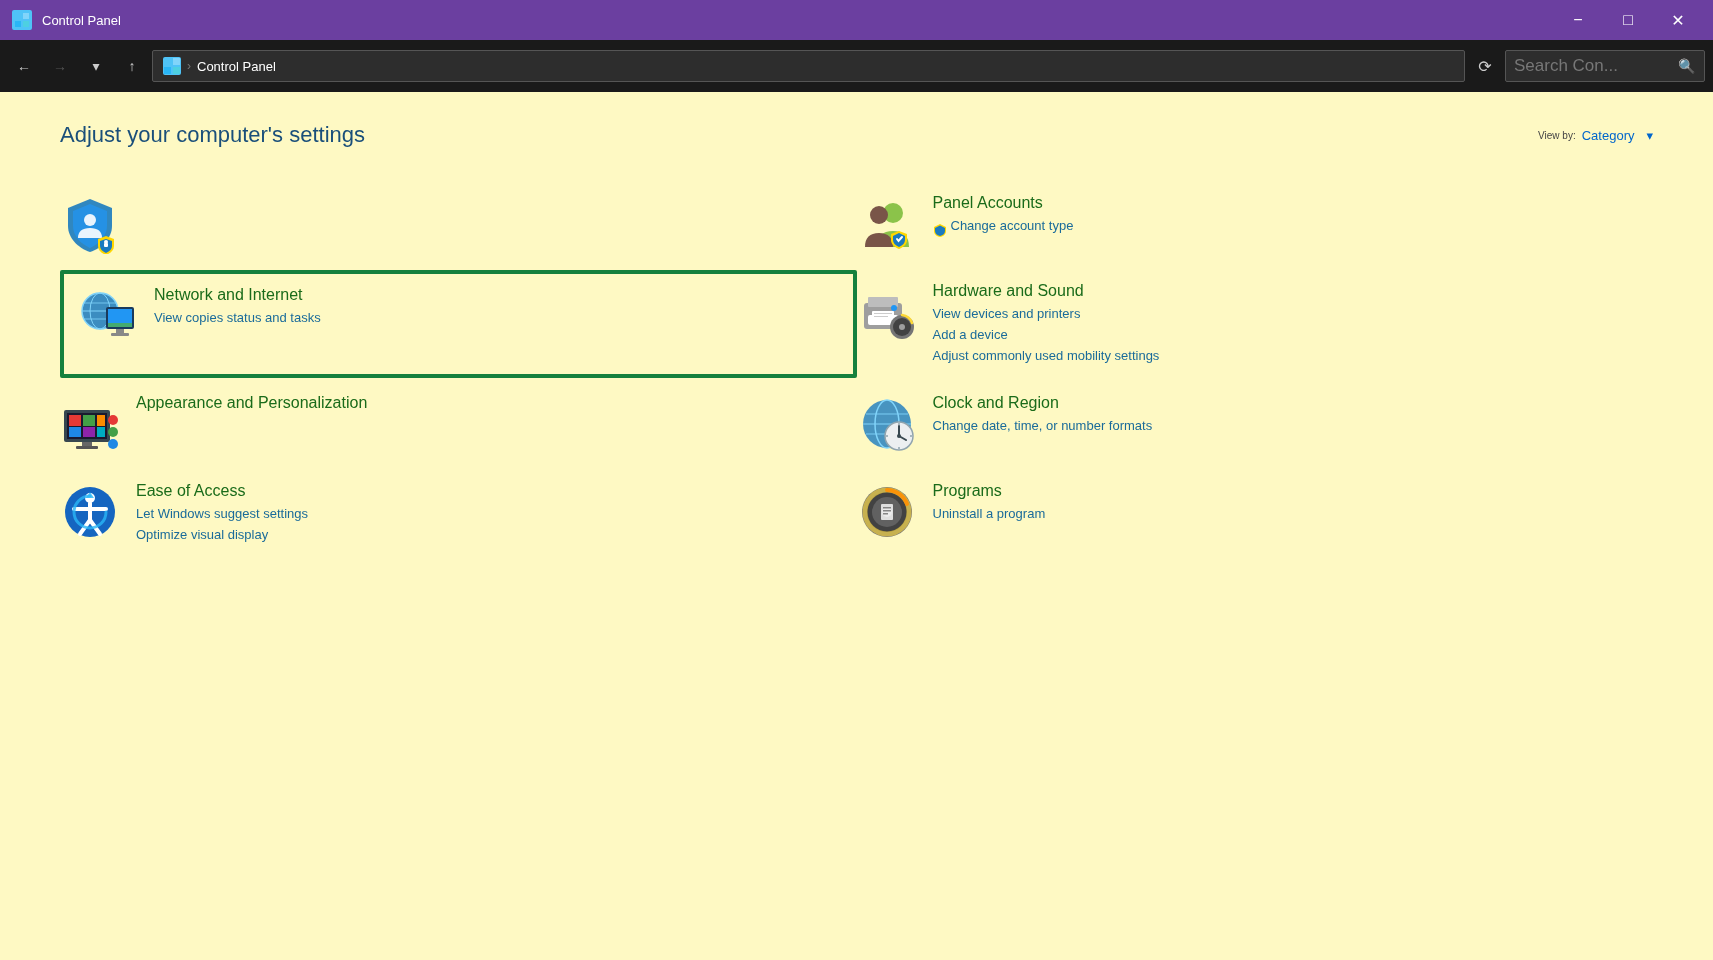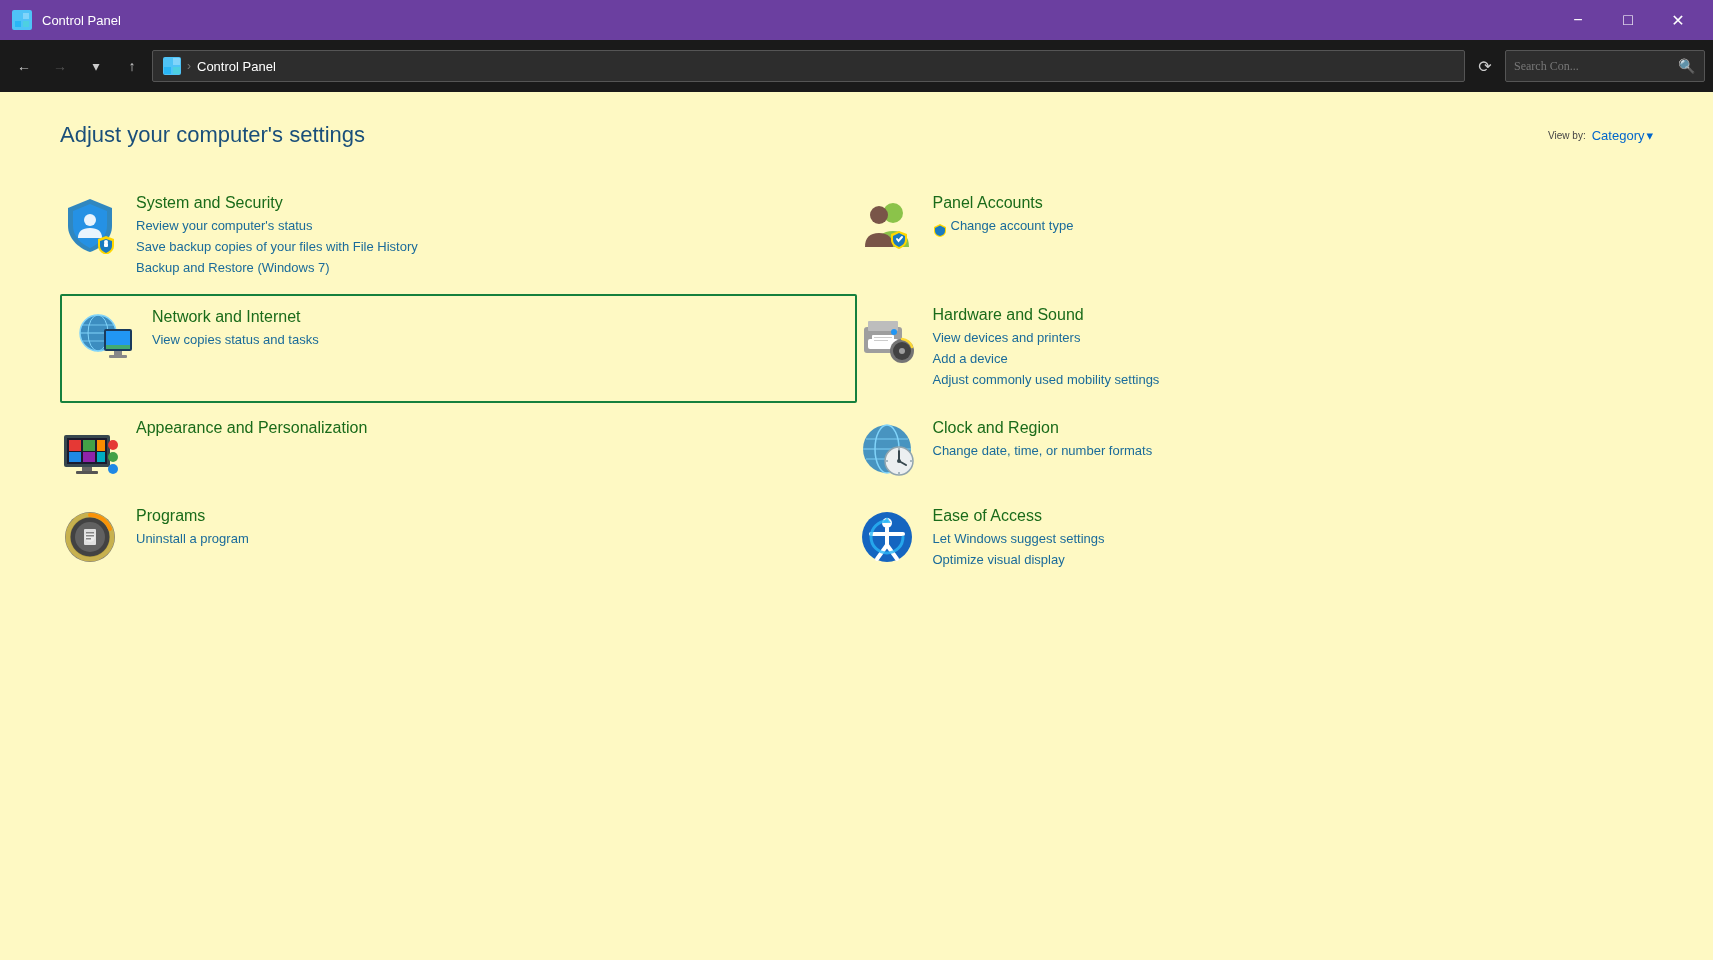--- a/index.html
+++ b/index.html
@@ -118,39 +118,39 @@
       display: flex;
       align-items: center;
       gap: 6px;
       font-size: 13px;
       color: #444;
     }
     .view-by-link {
       color: #0066cc;
       cursor: pointer;
       text-decoration: none;
-      display: flex; align-items: flex-start; gap: 2px;
+      display: flex; align-items: flex-start; gap: 12px;
     }
 
     
     .categories-grid {
       display: grid;
       grid-template-columns: 1fr 1fr;
       gap: 0;
     }
 
     .category-item {
       display: flex;
       align-items: flex-start;
       padding: 14px 0;
       gap: 16px;
       cursor: pointer;
     }
     .category-item.highlighted {
-      border: 2px solid #15803d;
+      border: 4px solid #15803d;
       padding: 12px 14px;
       border-radius: 2px;
       margin: 2px 0;
     }
     .category-icon {
       width: 60px;
       height: 60px;
       flex-shrink: 0;
       display: flex;
       align-items: center;
@@ -211,21 +211,21 @@
         <rect x="10" y="10" width="7" height="7" fill="#4dd0e1"></rect>
       </svg>
     </div>
     <span style="color:#777;font-size:12px;">›</span>
     <span style="color:white;font-size:13px;">Control Panel</span>
   </div>
 
   <button class="nav-btn" style="font-size:16px;">⟳</button>
 
   <div class="search-box">
-    <span style="color:#777;font-size:12px;flex:1;font-family:Liberation Serif, serif;">Search Con...</span>
+    <span style="color:#777;font-size:17px;flex:1;">Search Con...</span>
     <span style="color:#aaa;font-size:14px;">🔍</span>
   </div>
 </div>
 
 <div class="main-content">
 
   <div class="page-header">
     <h1 class="page-title">Adjust your computer's settings</h1>
     <div class="view-by">
       <span style="color:#444;font-size:10px;">View by:</span>
@@ -248,26 +248,20 @@
 
           <circle cx="30" cy="26" r="6" fill="white" opacity="0.9"></circle>
           <path d="M18 44 Q18 34 30 34 Q42 34 42 44" fill="white" opacity="0.9"></path>
 
           <path d="M46 42 L54 45 L54 52 C54 56 51 59 46 61 C41 59 38 56 38 52 L38 45 Z" fill="#FFD700"></path>
           <path d="M46 45 L52 47 L52 52 C52 55 50 57 46 59 C42 57 40 55 40 52 L40 47 Z" fill="#1a7abf"></path>
           <rect x="44" y="49" width="4" height="4" fill="white" rx="1"></rect>
           <circle cx="46" cy="48" r="2" fill="white"></circle>
         </svg>
       </div>
-      <div class="category-text">
-        <div class="category-title">System and Security</div>
-        <a class="category-link">Review your computer's status</a>
-        <a class="category-link">Save backup copies of your files with File History</a>
-        <a class="category-link">Backup and Restore (Windows 7)</a>
-      </div>
     </div>
 
     <div class="category-item">
       <div class="category-icon">
         <svg width="60" height="58" viewBox="0 0 60 58">
 
           <circle cx="36" cy="18" r="10" fill="#8BC34A"></circle>
           <path d="M20 52 Q20 36 36 36 Q52 36 52 52" fill="#8BC34A"></path>
 
           <circle cx="22" cy="20" r="9" fill="#795548"></circle>
@@ -398,20 +392,46 @@
       <div class="category-text">
         <div class="category-title">Clock and Region</div>
         <a class="category-link">Change date, time, or number formats</a>
       </div>
     </div>
 
     <div class="category-item">
       <div class="category-icon">
         <svg width="56" height="56" viewBox="0 0 56 56">
 
+          <circle cx="28" cy="28" r="25" fill="#1565C0"></circle>
+
+          <circle cx="28" cy="14" r="5" fill="white"></circle>
+
+          <line x1="28" y1="19" x2="28" y2="36" stroke="white" stroke-width="4" stroke-linecap="round"></line>
+
+          <line x1="12" y1="25" x2="44" y2="25" stroke="white" stroke-width="4" stroke-linecap="round"></line>
+
+          <line x1="28" y1="36" x2="18" y2="50" stroke="white" stroke-width="4" stroke-linecap="round"></line>
+          <line x1="28" y1="36" x2="38" y2="50" stroke="white" stroke-width="4" stroke-linecap="round"></line>
+
+          <path d="M44 28 A16 16 0 1 1 28 12" stroke="#29B6F6" stroke-width="3" fill="none" stroke-linecap="round" opacity="0.8"></path>
+          <polygon points="28,8 24,14 32,14" fill="#29B6F6" opacity="0.8"></polygon>
+        </svg>
+      </div>
+      <div class="category-text">
+        <div class="category-title">Ease of Access</div>
+        <a class="category-link">Let Windows suggest settings</a>
+        <a class="category-link">Optimize visual display</a>
+      </div>
+    </div>
+
+    <div class="category-item">
+      <div class="category-icon">
+        <svg width="56" height="56" viewBox="0 0 56 56">
+
           <circle cx="28" cy="28" r="25" fill="#757575"></circle>
           <circle cx="28" cy="28" r="20" fill="#424242"></circle>
 
           <circle cx="28" cy="28" r="22" fill="none" stroke="#FDD835" stroke-width="5" opacity="0.6"></circle>
 
           <circle cx="28" cy="28" r="15" fill="#616161"></circle>
           <circle cx="28" cy="28" r="5" fill="#9E9E9E"></circle>
 
           <path d="M28 6 A22 22 0 0 1 48 20" stroke="#FF8F00" stroke-width="4" fill="none" stroke-linecap="round" opacity="0.9"></path>
 
@@ -420,40 +440,14 @@
           <rect x="24" y="26" width="8" height="1.5" fill="#424242" opacity="0.6"></rect>
           <rect x="24" y="29" width="5" height="1.5" fill="#424242" opacity="0.6"></rect>
         </svg>
       </div>
       <div class="category-text">
         <div class="category-title">Programs</div>
         <a class="category-link">Uninstall a program</a>
       </div>
     </div>
 
-    <div class="category-item">
-      <div class="category-icon">
-        <svg width="56" height="56" viewBox="0 0 56 56">
-
-          <circle cx="28" cy="28" r="25" fill="#1565C0"></circle>
-
-          <circle cx="28" cy="14" r="5" fill="white"></circle>
-
-          <line x1="28" y1="19" x2="28" y2="36" stroke="white" stroke-width="4" stroke-linecap="round"></line>
-
-          <line x1="12" y1="25" x2="44" y2="25" stroke="white" stroke-width="4" stroke-linecap="round"></line>
-
-          <line x1="28" y1="36" x2="18" y2="50" stroke="white" stroke-width="4" stroke-linecap="round"></line>
-          <line x1="28" y1="36" x2="38" y2="50" stroke="white" stroke-width="4" stroke-linecap="round"></line>
-
-          <path d="M44 28 A16 16 0 1 1 28 12" stroke="#29B6F6" stroke-width="3" fill="none" stroke-linecap="round" opacity="0.8"></path>
-          <polygon points="28,8 24,14 32,14" fill="#29B6F6" opacity="0.8"></polygon>
-        </svg>
-      </div>
-      <div class="category-text">
-        <div class="category-title">Ease of Access</div>
-        <a class="category-link">Let Windows suggest settings</a>
-        <a class="category-link">Optimize visual display</a>
-      </div>
-    </div>
-
   </div>
 </div>
 
 </body></html>

